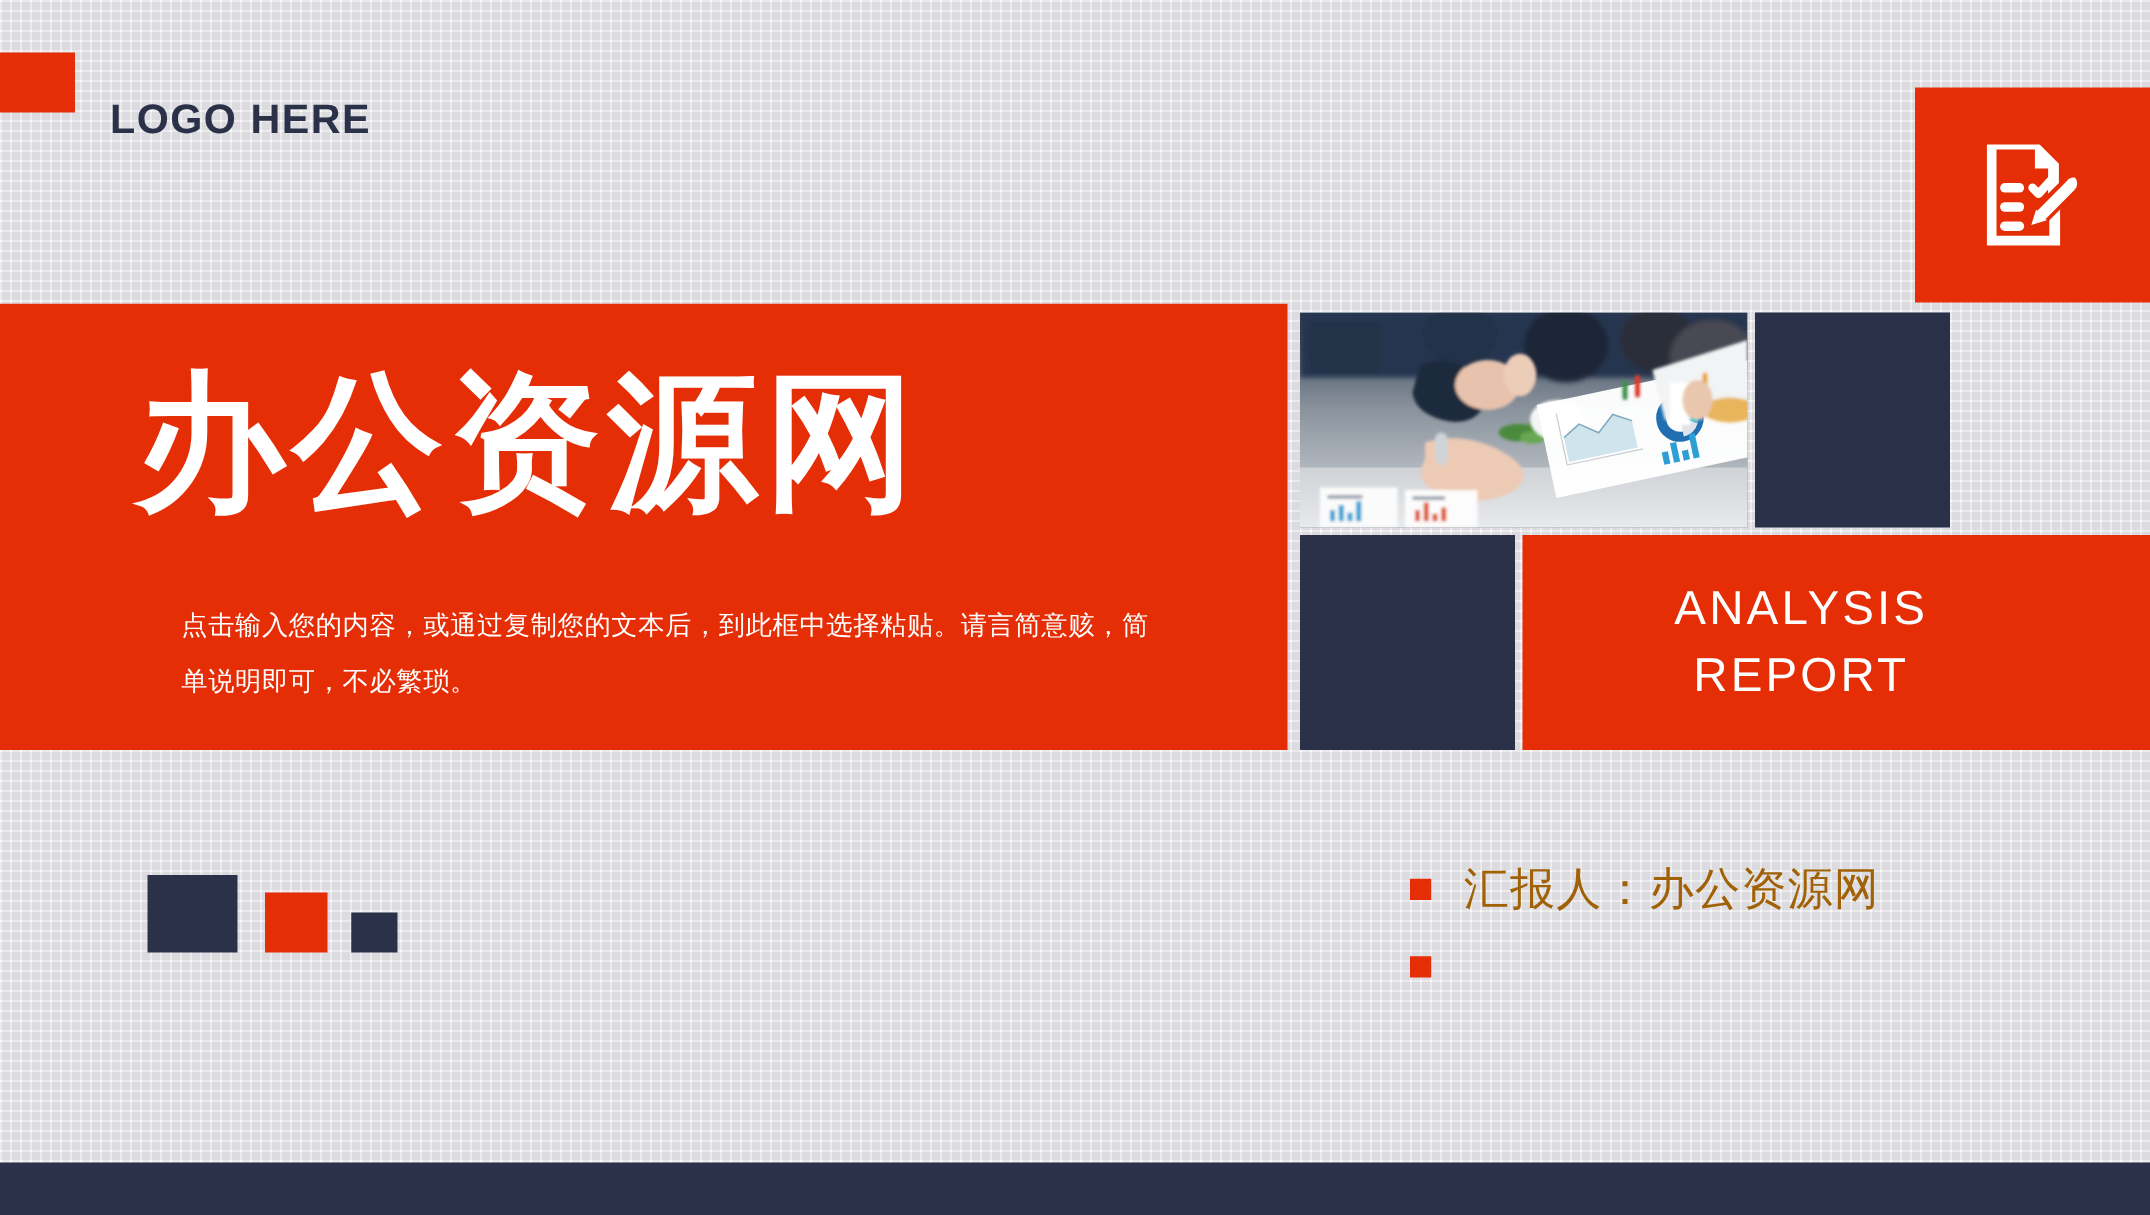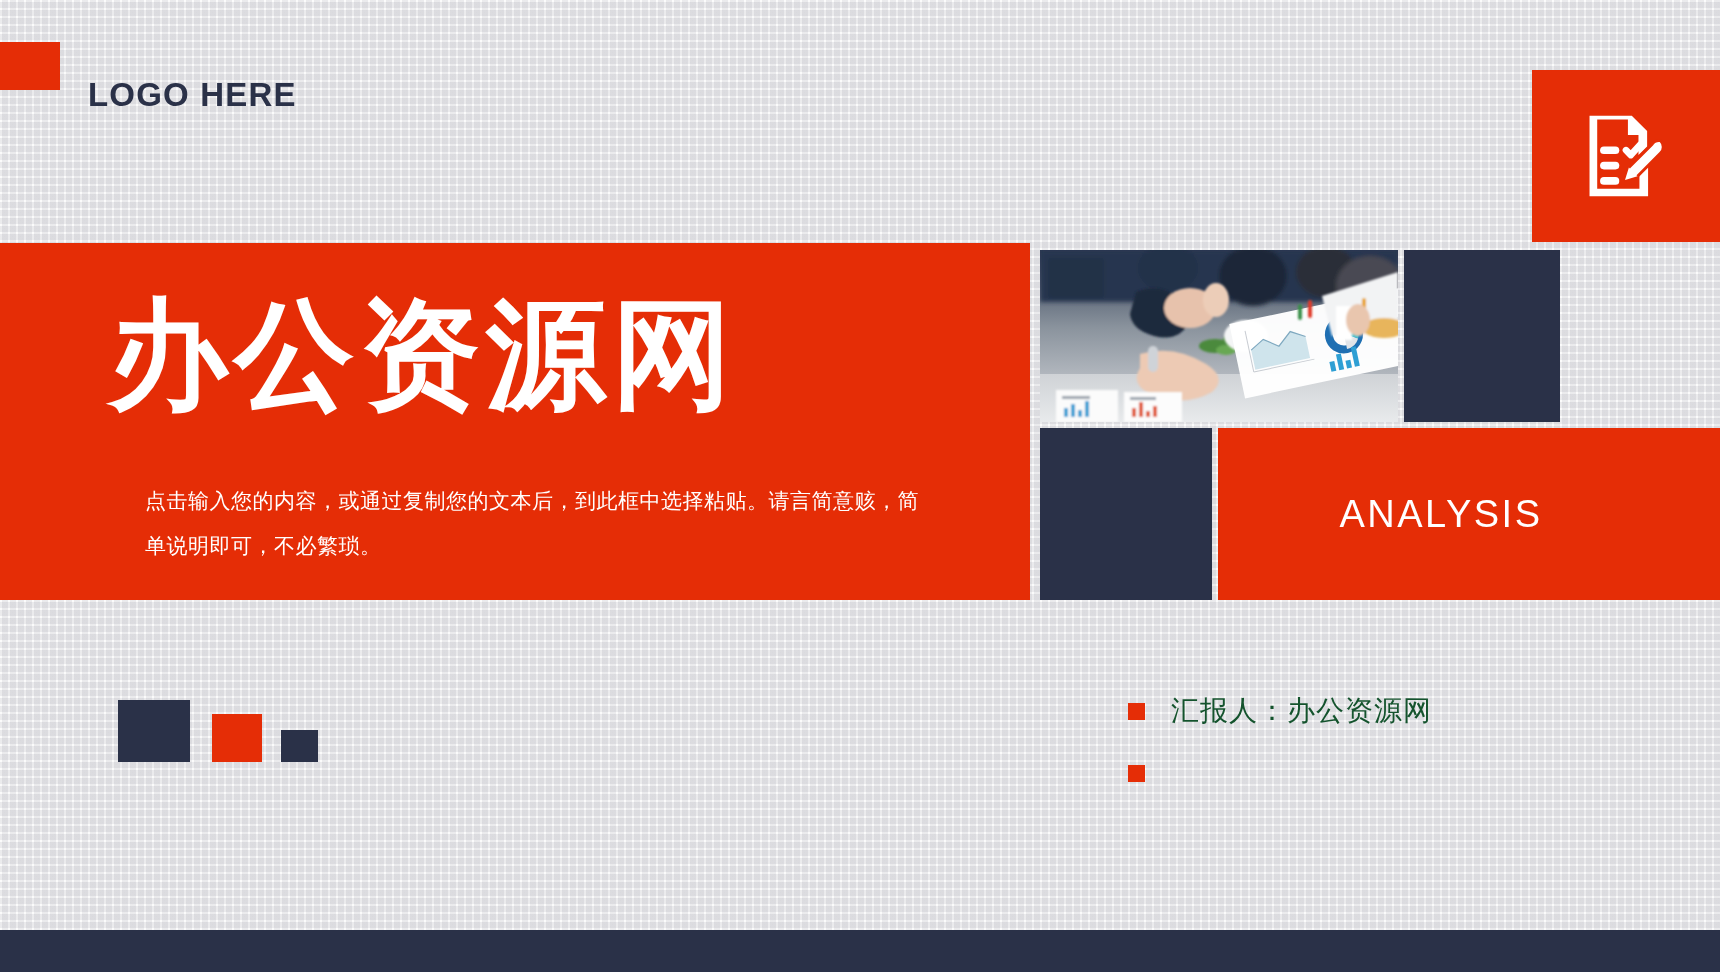--- a/index.html
+++ b/index.html
@@ -105,21 +105,21 @@
   }
   .meta-row{
     display:flex; align-items:center;
     height:62px;
   }
   .meta-bullet{
     width:17px; height:17px; background:#e52d06;
     flex:0 0 auto; margin-right:26px;
   }
   .meta-label{
-    font-size:28px; color:#14532d; letter-spacing:1px; white-space:nowrap;
+    font-size:36px; color:#a16207; letter-spacing:1px; white-space:nowrap;
   }
 
   
   #bottom-bar{
     left:0px; top:930px; width:1720px; height:42px;
     background:#2a3148;
   }
 </style>
 </head>
 <body>
@@ -260,20 +260,21 @@
       <rect x="90" y="147" width="26" height="3" fill="#9aa3ad"></rect>
     </g>
   </svg>
 </div>
 
 <div class="layer" id="navy-block-right"></div>
 <div class="layer" id="navy-block-lower"></div>
 
 <div class="layer" id="analysis-tile">
   <div id="analysis-line-1">ANALYSIS</div>
+  <div id="analysis-line-2">REPORT</div>
 </div>
 
 <div class="layer" id="deco-square-1"></div>
 <div class="layer" id="deco-square-2"></div>
 <div class="layer" id="deco-square-3"></div>
 
 <div class="layer" id="meta-list">
   <div class="meta-row">
     <span class="meta-bullet"></span>
     <span class="meta-label">汇报人：办公资源网</span>

